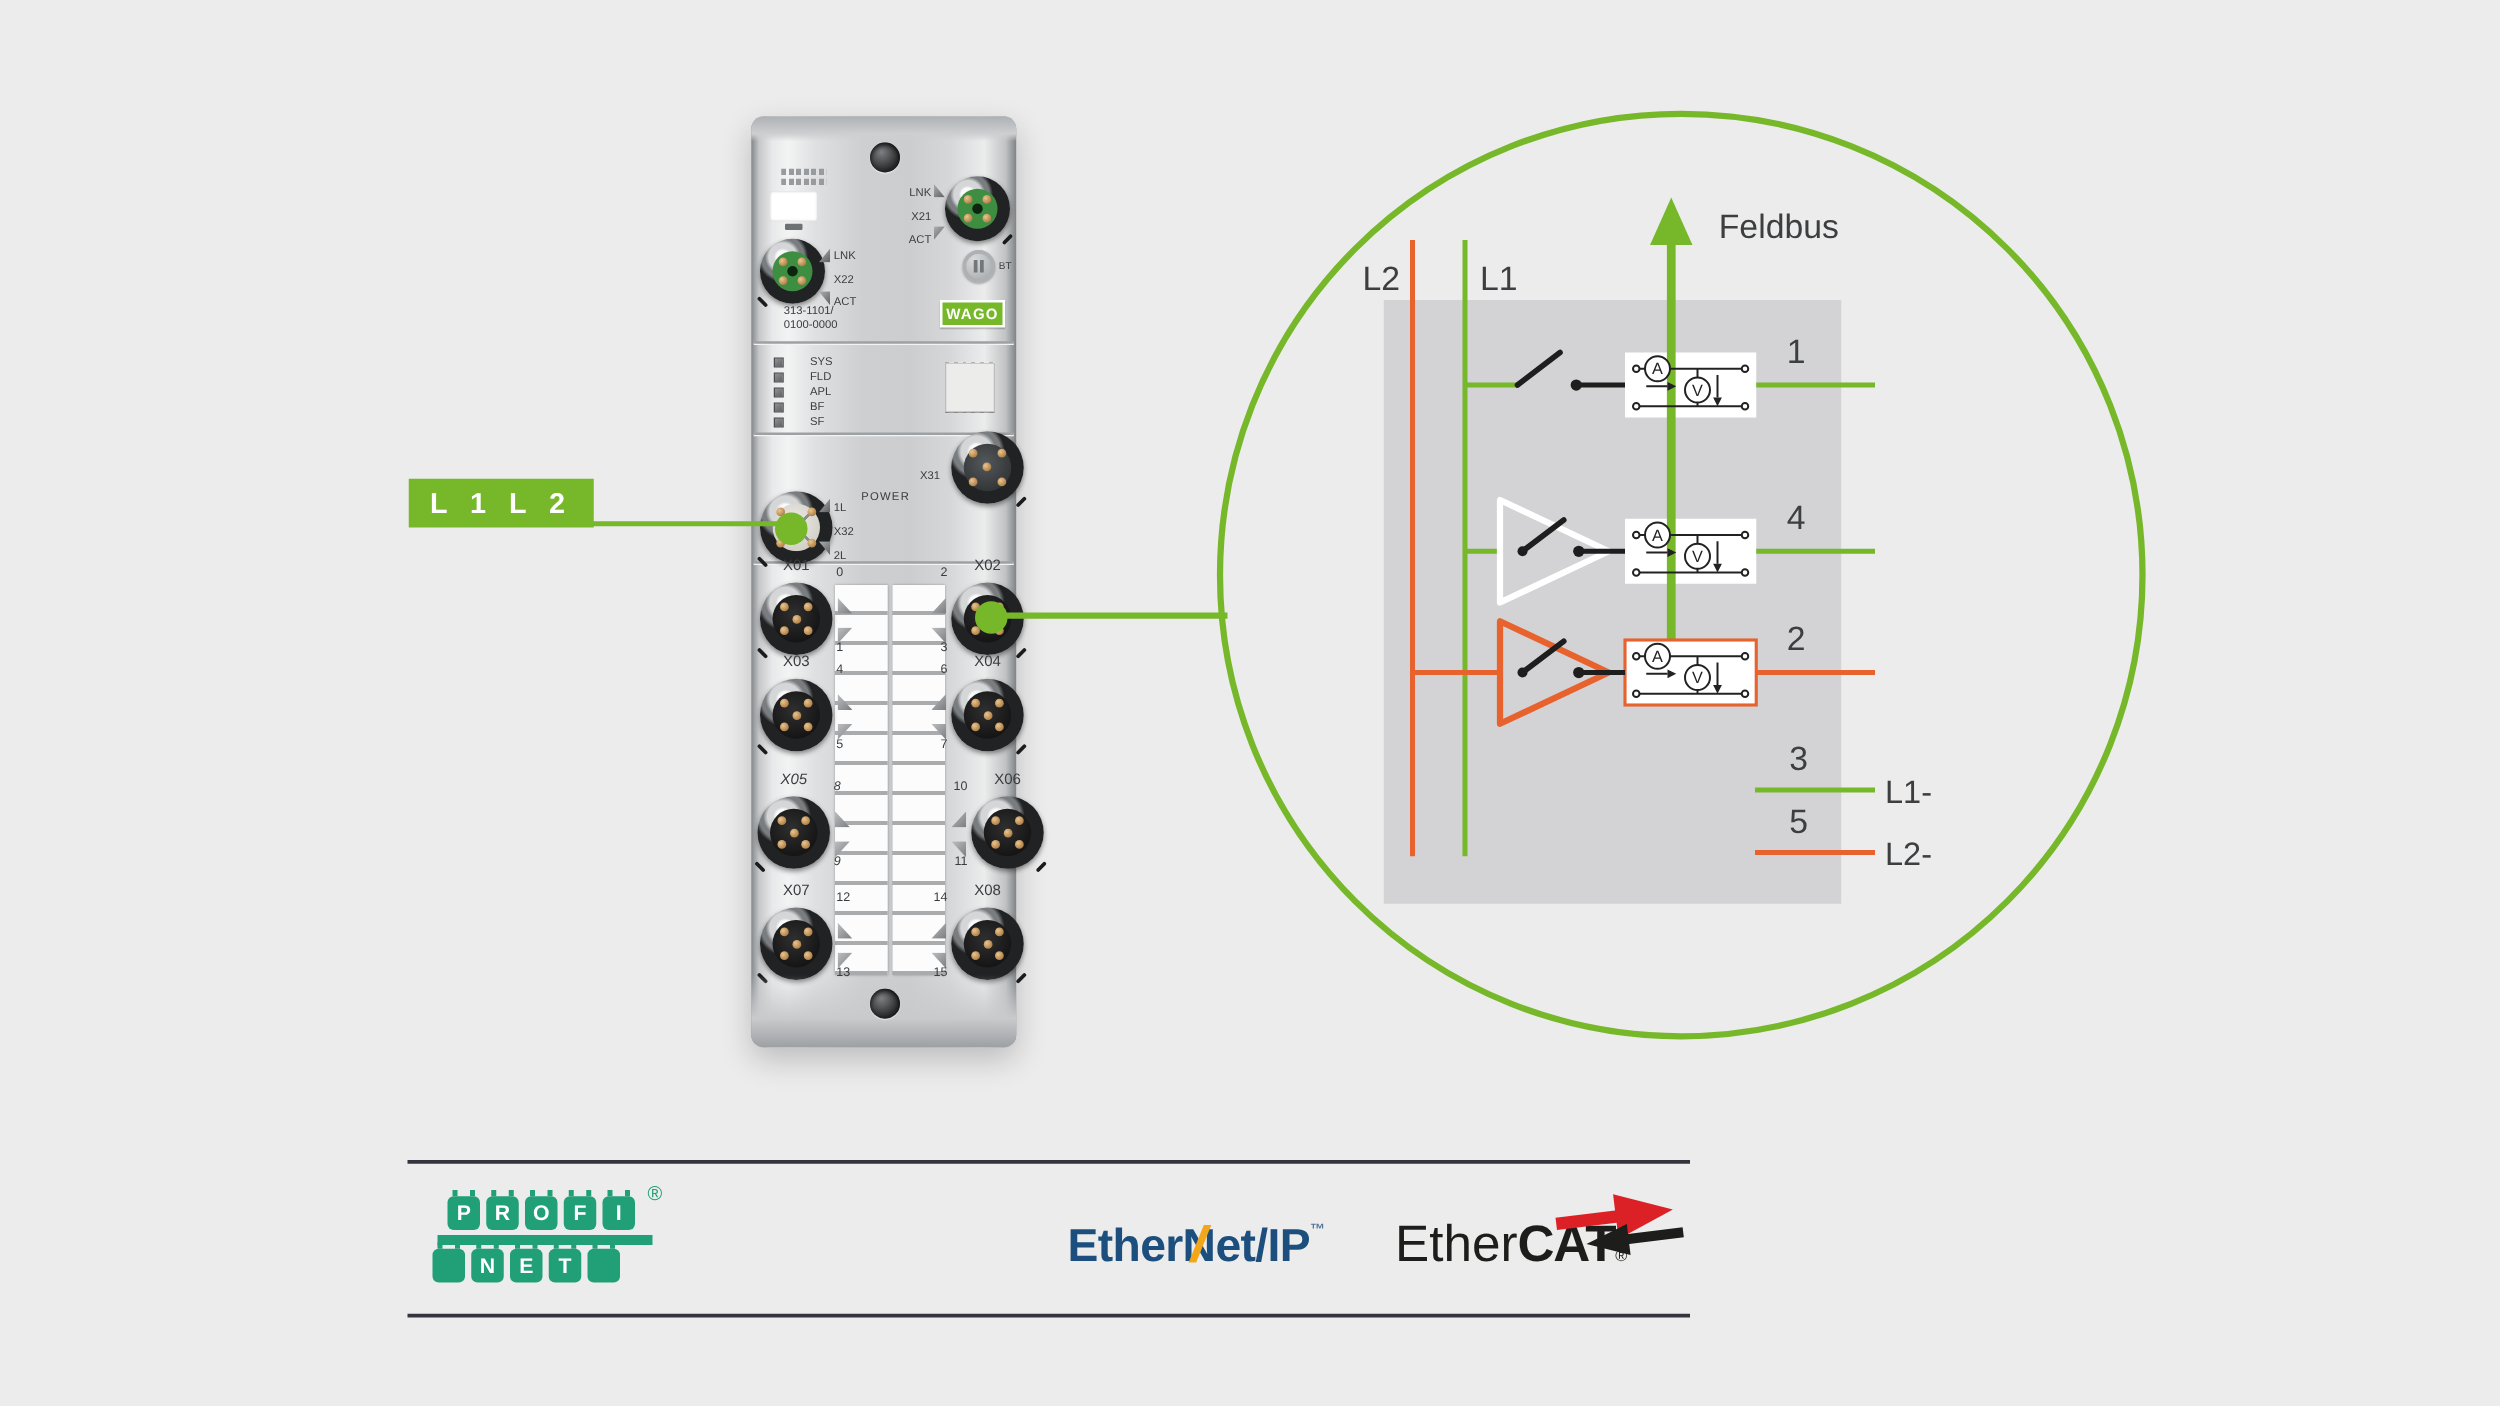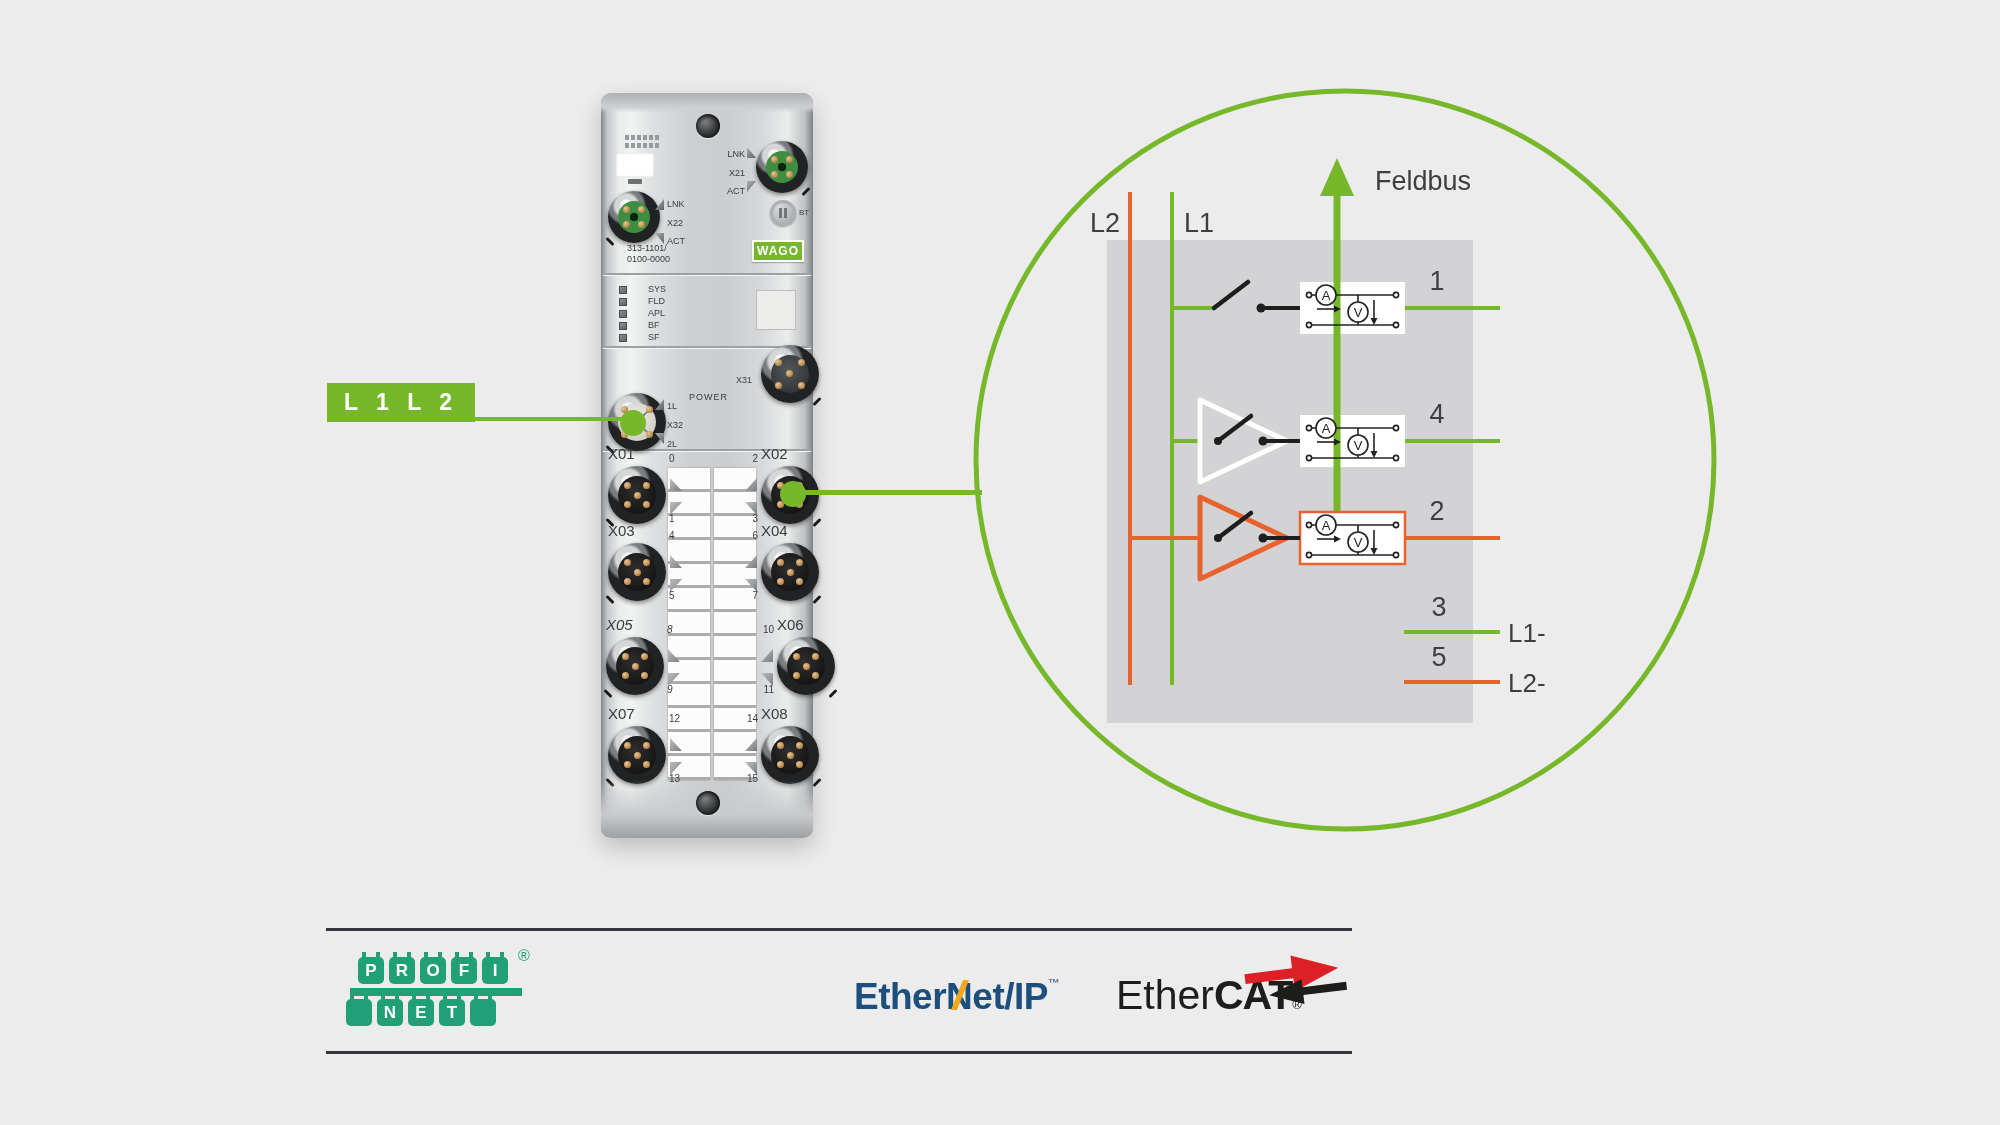--- a/index.html
+++ b/index.html
@@ -69,21 +69,21 @@
                      repeating-linear-gradient(90deg,#141414 0 3px,transparent 3px 7px);
     background-blend-mode:lighten;box-shadow:inset 0 0 0 1px rgba(0,0,0,.2);}
 
   .strip{position:absolute;top:375px;width:42px;height:312px;
     background:repeating-linear-gradient(180deg,#FCFCFC 0 21px,#A9ABAD 21px 24px);
     box-shadow:0 0 2px rgba(0,0,0,.3);}
 
   .ioports{position:absolute;inset:0;}
   .port{position:absolute;width:58px;height:58px;}
   .port .m12{inset:0;}
-  .pname{position:absolute;top:-21px;width:100%;font-size:15px;color:#3A3C3E;}
+  .pname{position:absolute;top:-21px;width:100%;text-align:center;font-size:12px;color:#3A3C3E;}
   .lednum{position:absolute;font-size:10px;color:#3A3C3E;width:20px;}
   .pwedge{position:absolute;width:12px;height:13px;background:linear-gradient(135deg,#BDBFC1,#7A7D80);}
   .ioports > div:nth-of-type(1){left:7px;top:373px;}  .ioports > div:nth-of-type(2){left:160px;top:373px;}
   .ioports > div:nth-of-type(3){left:7px;top:450px;}  .ioports > div:nth-of-type(4){left:160px;top:450px;}
   .ioports > div:nth-of-type(5){left:5px;top:544px;font-style:italic;}  .ioports > div:nth-of-type(6){left:160px;top:544px;margin-left:16px;}
   .ioports > div:nth-of-type(7){left:7px;top:633px;}  .ioports > div:nth-of-type(8){left:160px;top:633px;}
   .ioports > div:nth-of-type(odd) .lednum{right:-23px;text-align:left;}
   .ioports > div:nth-of-type(even) .lednum{left:-23px;text-align:right;}
   .lednum.top{top:-13px;} .lednum.bot{top:47px;}
   .ioports > div:nth-of-type(odd) .pwedge{right:-16px;}

